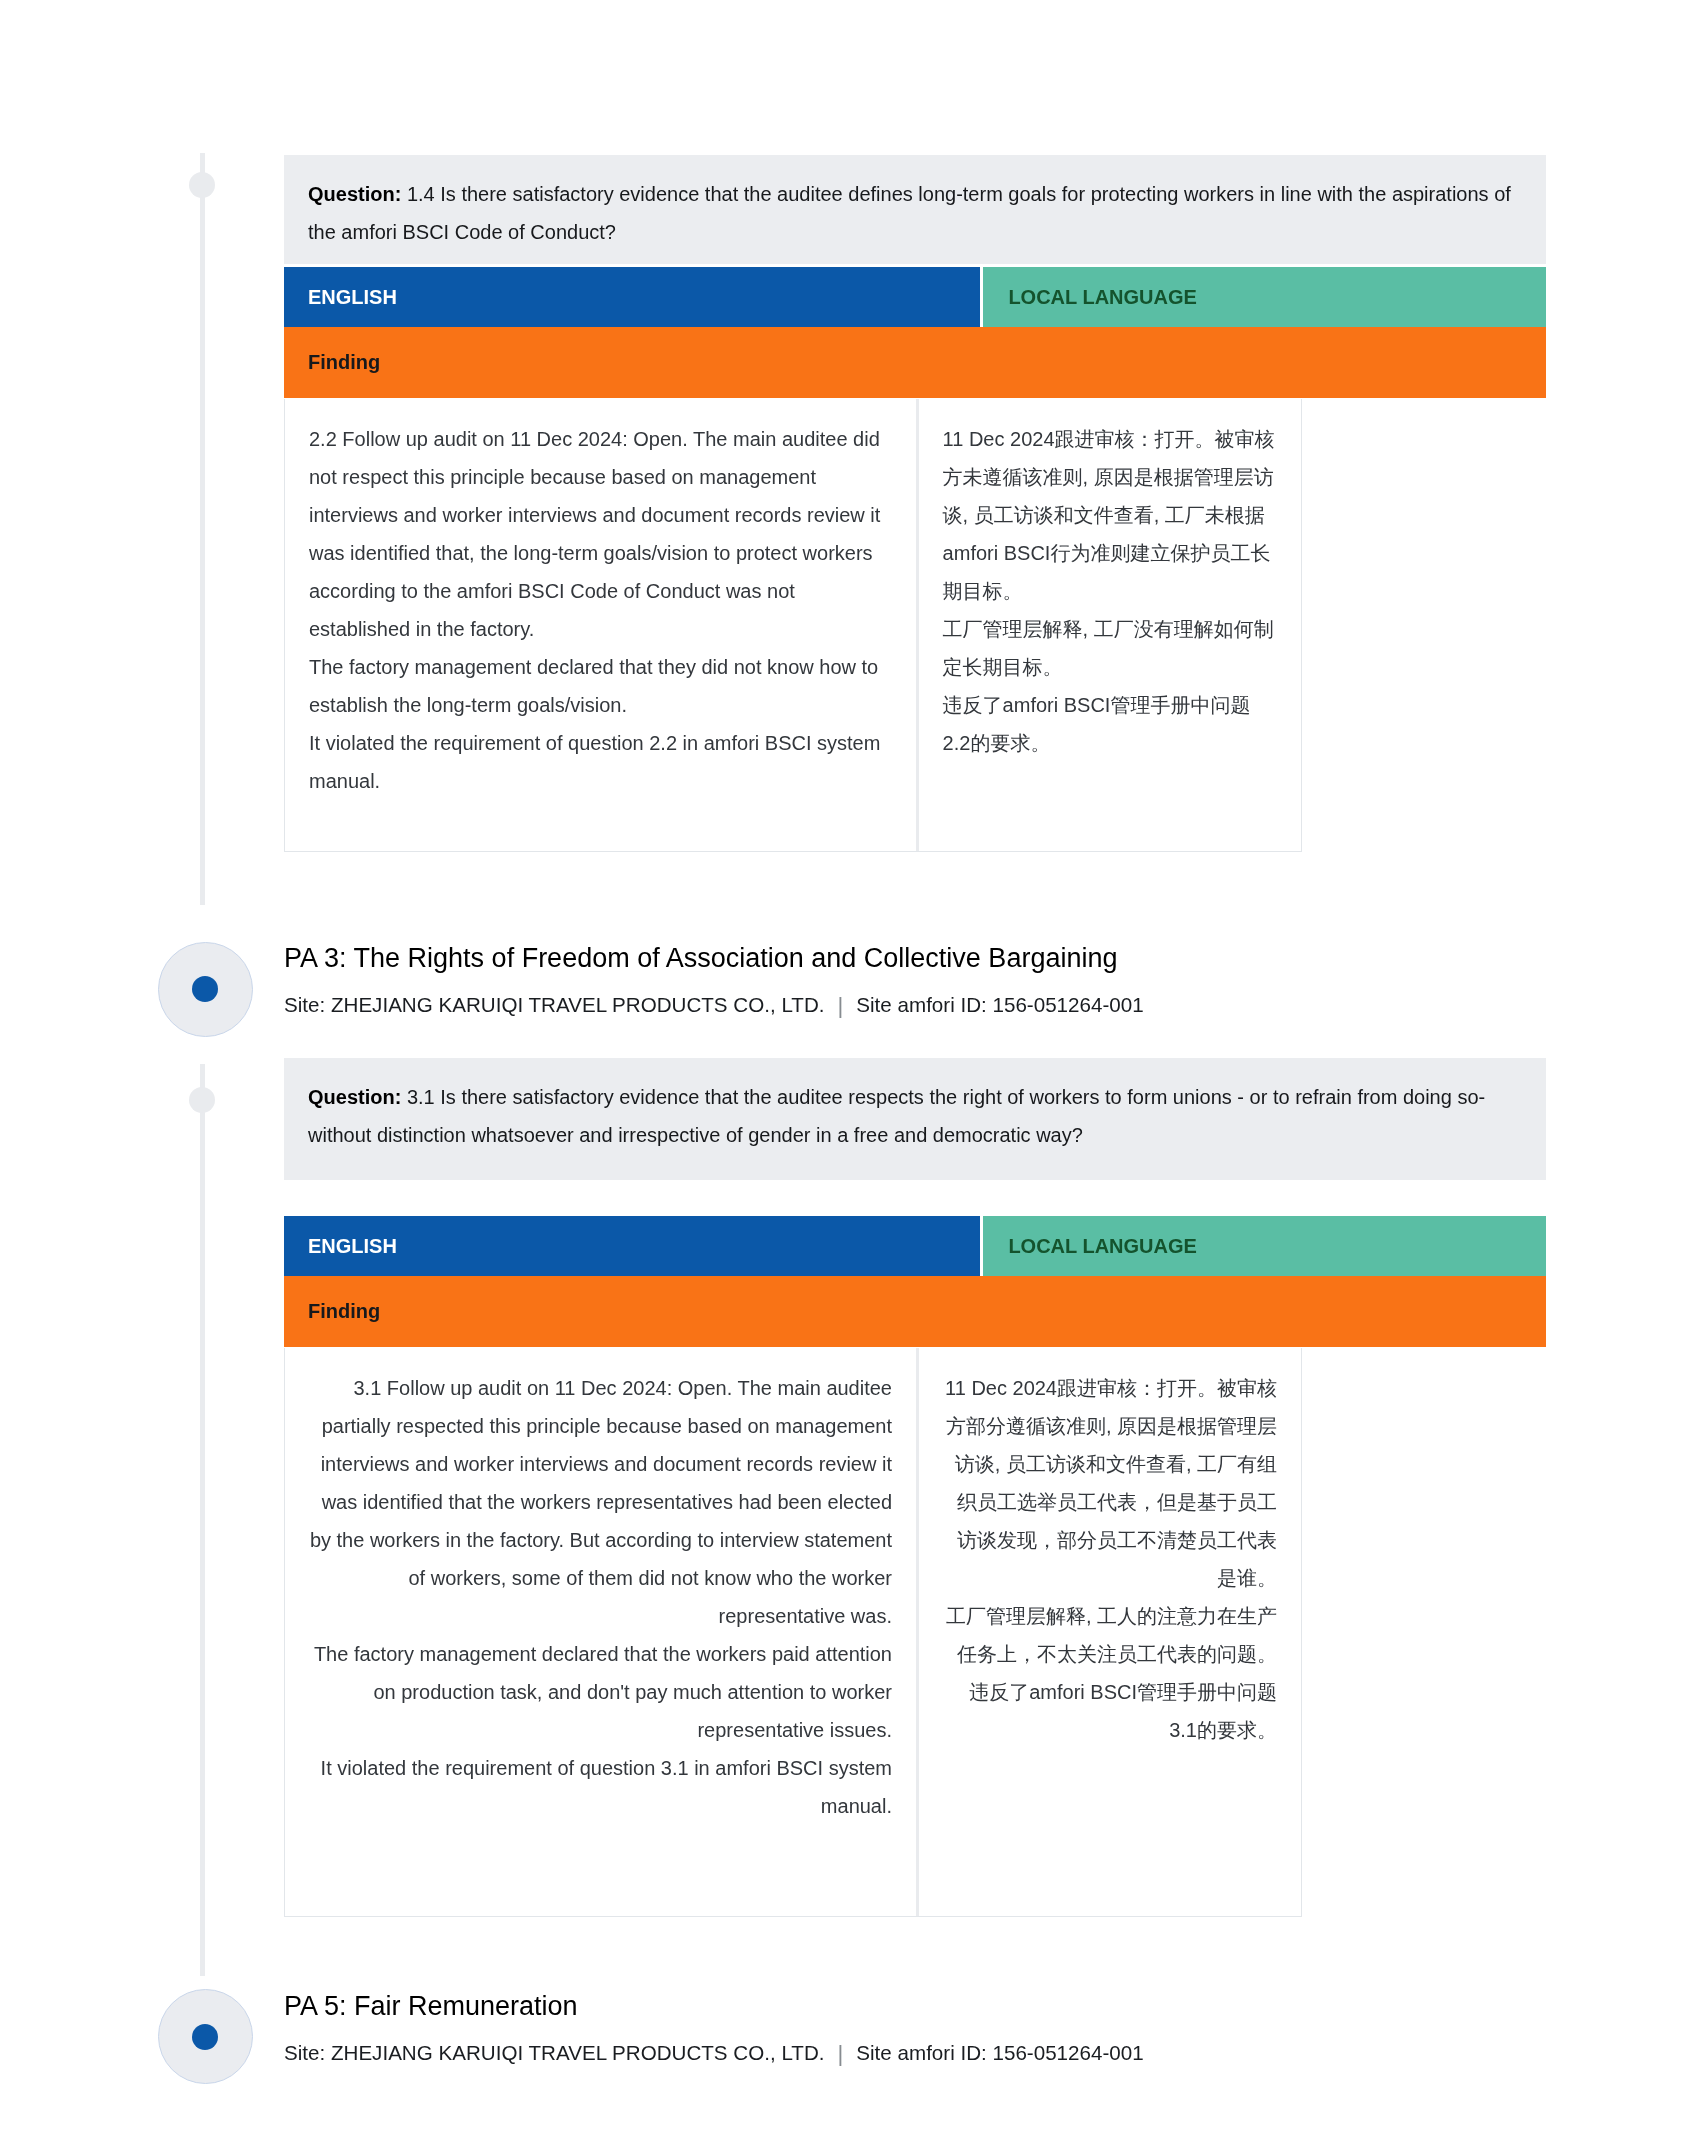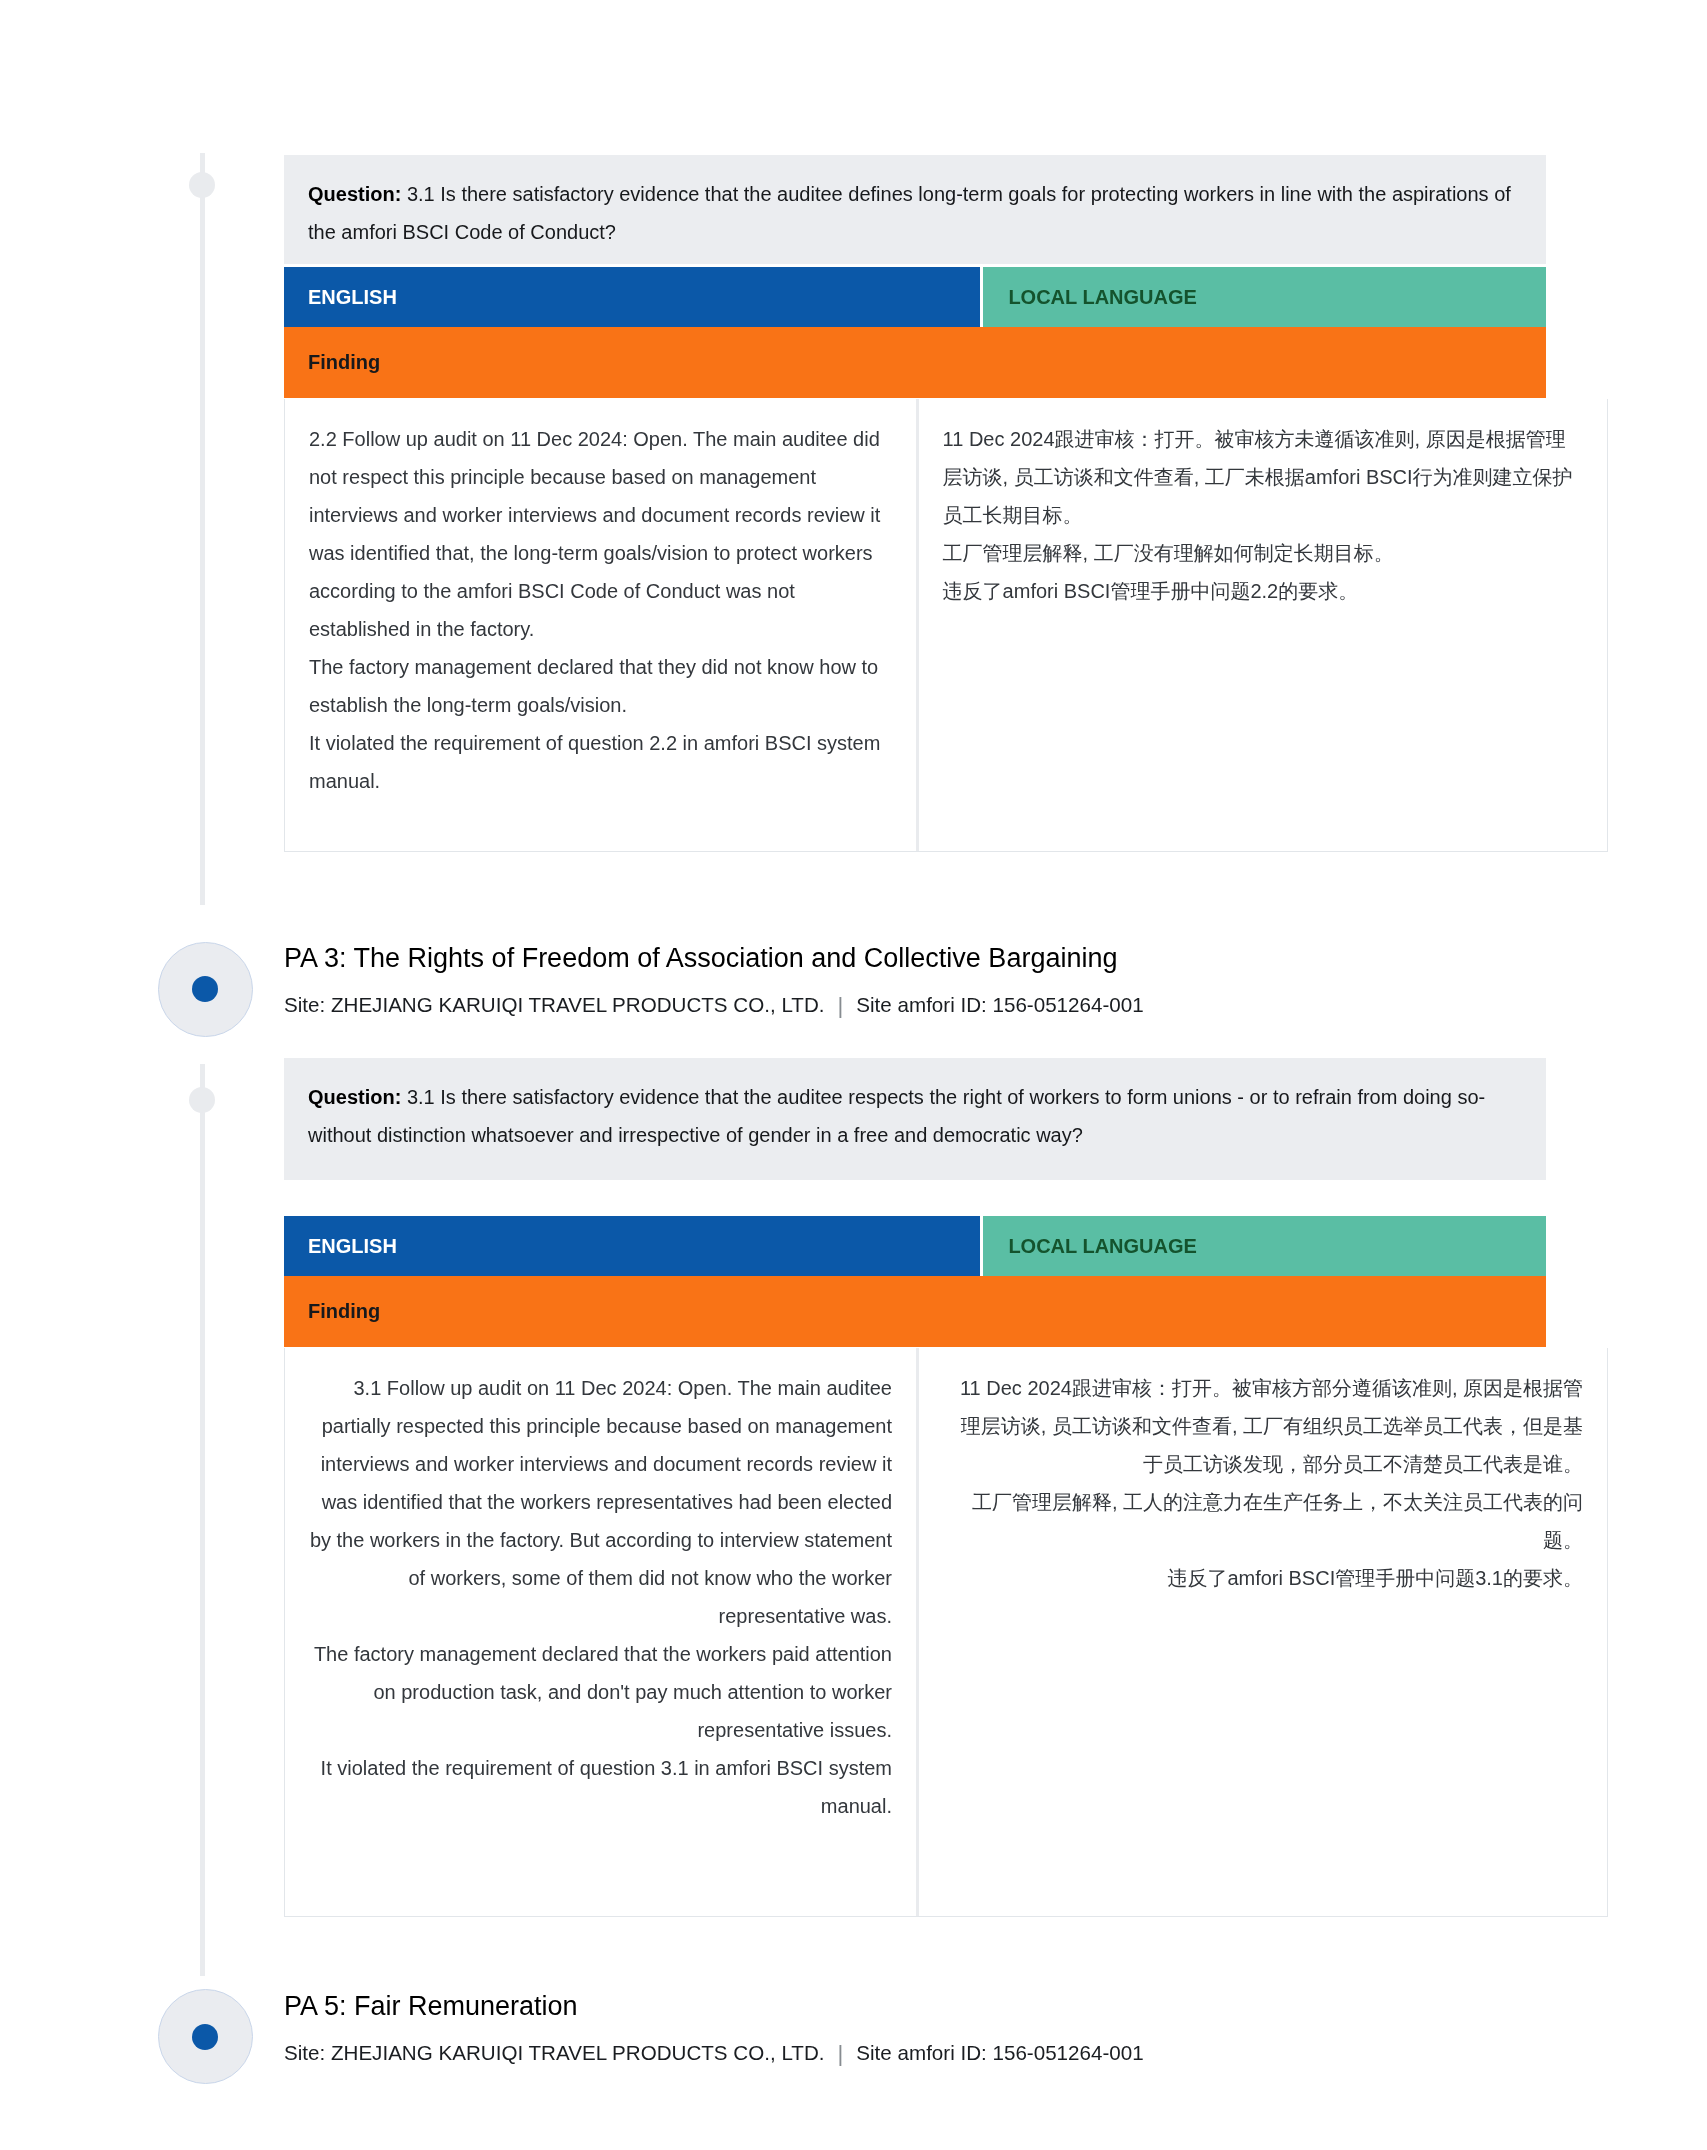--- a/index.html
+++ b/index.html
@@ -55,21 +55,21 @@
   
   .finding-row{
     position:absolute;left:284px;width:1262px;height:71px;
     background:#f97316;
     display:flex;align-items:center;
     box-sizing:border-box;padding-left:24px;
     font-size:20px;font-weight:bold;color:#17191c;
   }
   
   .tbody{
-    position:absolute;left:284px;width:1324px;
+    position:absolute;left:284px;width:1018px;
     display:flex;gap:2.6px;
     background:#e9ebee;
     border:0.9px solid #e2e6ea;border-top:none;
     box-sizing:border-box;
   }
   .tbody .cell{
     background:#ffffff;
     box-sizing:border-box;
     padding:20.6px 24px 17px 24px;
     font-size:20px;line-height:38px;color:#33373c;
@@ -96,21 +96,21 @@
   <div class="tl-circle-sm" style="top:172px;"></div>
   <div class="tl-circle-sm" style="top:1087px;"></div>
   <div class="tl-circle-lg" style="top:942px;"></div>
   <div class="tl-dot" style="top:976px;"></div>
   <div class="tl-circle-lg" style="top:1989px;"></div>
   <div class="tl-dot" style="top:2024px;"></div>
 
   <div class="qblock" style="top:155px;min-height:103px;">
     <span class="qlabel">Question:</span>
     <span> </span>
-    <span>3.1 Is there satisfactory evidence that the auditee defines long-term goals for protecting workers in line with the aspirations of the amfori BSCI Code of Conduct?</span>
+    <span>1.4 Is there satisfactory evidence that the auditee defines long-term goals for protecting workers in line with the aspirations of the amfori BSCI Code of Conduct?</span>
   </div>
 
   <div class="thead" style="top:267px;">
     <div class="hcell en">ENGLISH</div>
     <div class="hgap"></div>
     <div class="hcell local">LOCAL LANGUAGE</div>
   </div>
 
   <div class="finding-row" style="top:327px;">Finding</div>
 

